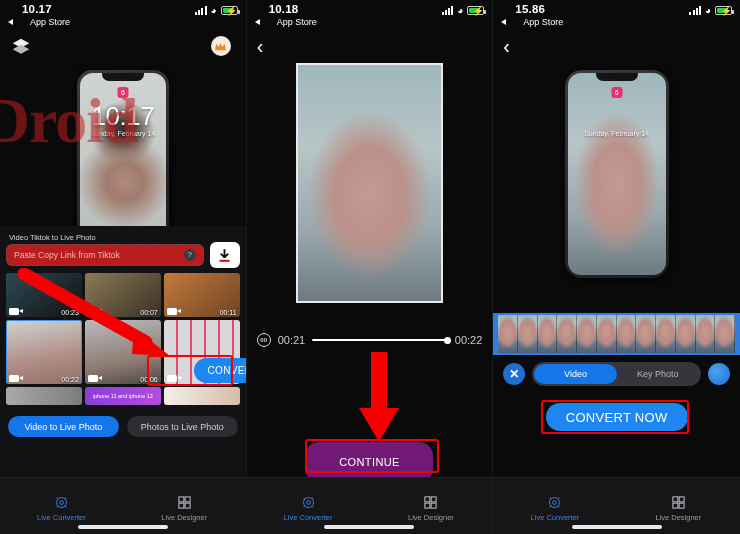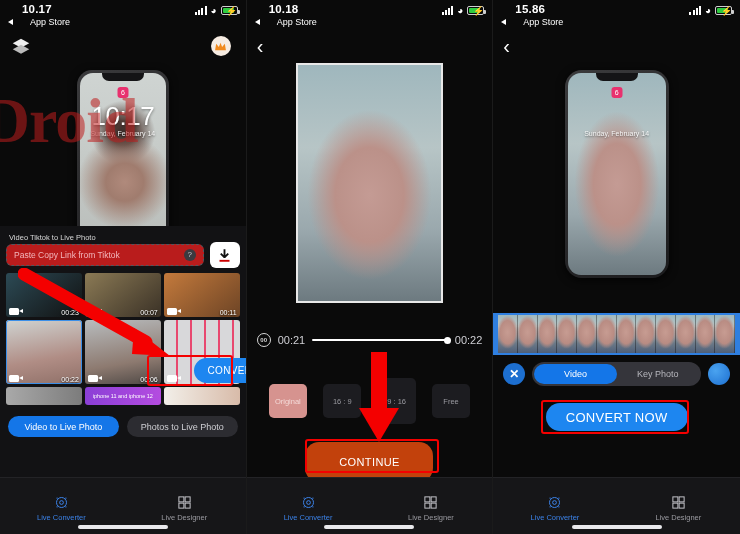--- a/index.html
+++ b/index.html
@@ -255,21 +255,21 @@
   }
   .ratio {
     width: 38px; height: 34px; border-radius: 5px; background: #1c1c20;
     color: #9a9aa0; font-size: 7.5px; display: flex; align-items: center;
     justify-content: center;
   }
   .ratio.sel { background: #d6938f; color: #f4dad8; }
   .ratio.r916 { height: 46px; }
   .continue-btn {
     position: absolute; left: 50%; transform: translateX(-50%); top: 442px;
-    width: 128px; height: 40px; border-radius: 14px; background: #c2410c;
+    width: 128px; height: 40px; border-radius: 14px; background: #701a75;
     color: #fff; font-size: 11px; display: flex; align-items: center;
     justify-content: center; z-index: 8; letter-spacing: .4px;
   }
 
   
   .filmstrip {
     position: absolute; left: 0; right: 0; top: 313px; height: 42px;
     display: flex; z-index: 6; border-top: 2px solid #2f7fe0;
     border-bottom: 2px solid #2f7fe0; background: #1a1a1c;
   }
@@ -484,26 +484,20 @@
 
     <div class="timeline-row">
       <span class="tl-icon">00</span>
       <span class="tl-time">00:21</span>
       <span class="tl-track">
           <span class="tl-knob"></span>
         </span>
       <span class="tl-time">00:22</span>
     </div>
 
-    <div class="ratio-row">
-      <div class="ratio sel">Original</div>
-      <div class="ratio">16 : 9</div>
-      <div class="ratio r916">9 : 16</div>
-      <div class="ratio">Free</div>
-    </div>
 
     <svg class="arrow" style="left:108px;top:352px;width:48px;height:92px;" viewBox="0 0 48 92">
       <rect x="16" y="0" width="16" height="62" fill="#f40000"></rect>
       <polygon points="24,90 4,56 44,56" fill="#f40000"></polygon>
     </svg>
 
     <div class="continue-btn">CONTINUE</div>
     <div class="hl" style="left:58px;top:439px;width:134px;height:34px;"></div>
 
     <div class="tabbar">

